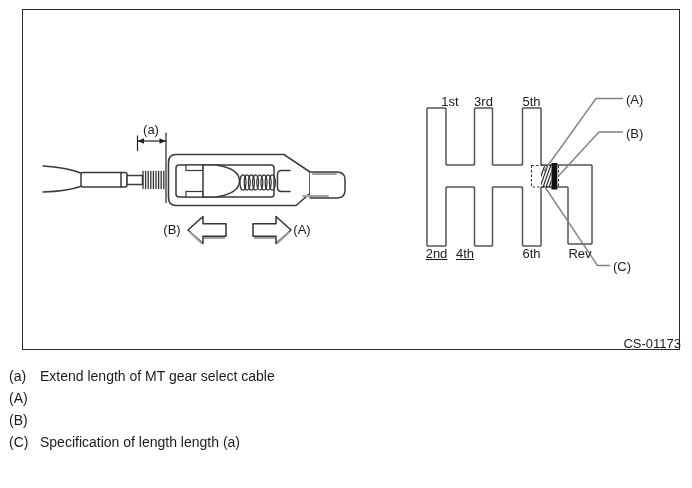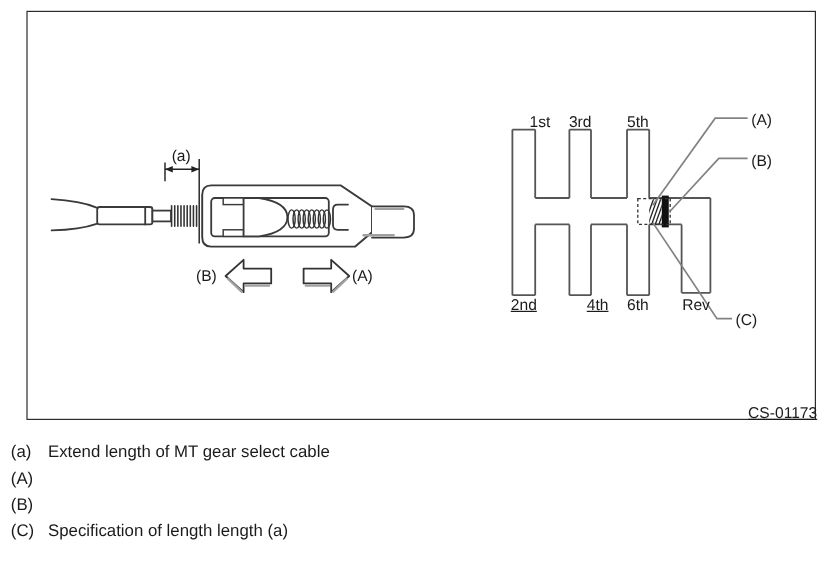--- a/index.html
+++ b/index.html
@@ -10,21 +10,21 @@
   .figure-frame{
     position:absolute;left:22px;top:9px;width:658px;height:341px;
     border:1.6px solid #2b2b2b;background:#ffffff;box-sizing:border-box;
   }
   .drawing-svg{position:absolute;left:0;top:0;width:692px;height:488px;}
   .lbl{
     position:absolute;font-size:13px;line-height:15px;color:#1b1b1b;
     white-space:nowrap;
   }
   .ctr{transform:translateX(-50%);}
-  .code{position:absolute;right:11px;top:336px;font-size:13px;color:#1b1b1b;text-decoration:underline;}
+  .code{position:absolute;right:11px;top:336px;font-size:13px;color:#1b1b1b;}
   .legend{position:absolute;left:9px;top:368px;width:430px;}
   .legend-row{display:flex;margin-bottom:5px;}
   .legend-tag{flex:0 0 31px;font-size:14px;line-height:17px;color:#1b1b1b;}
   .legend-text{max-width:332px;font-size:14px;line-height:17px;color:#1b1b1b;}
 </style>
 </head>
 <body>
 
 <div class="page">
 
@@ -136,21 +136,21 @@
 
   <span class="lbl ctr" style="left:151px;top:122px;">(a)</span>
   <span class="lbl ctr" style="left:172px;top:222px;">(B)</span>
   <span class="lbl ctr" style="left:302px;top:222px;">(A)</span>
 
   <span class="lbl ctr" style="left:450px;top:94px;">1st</span>
   <span class="lbl ctr" style="left:483.5px;top:94px;">3rd</span>
   <span class="lbl ctr" style="left:531.5px;top:94px;">5th</span>
 
   <span class="lbl ctr" style="left:436.5px;top:246px;text-decoration:underline;">2nd</span>
-  <span class="lbl ctr" style="left:498px;top:246px;text-decoration:underline;">4th</span>
+  <span class="lbl ctr" style="left:465px;top:246px;text-decoration:underline;">4th</span>
   <span class="lbl ctr" style="left:531.5px;top:246px;text-align:right;">6th</span>
   <span class="lbl ctr" style="left:580px;top:246px;">Rev</span>
 
   <span class="lbl" style="left:626px;top:92px;">(A)</span>
   <span class="lbl" style="left:626px;top:125.5px;">(B)</span>
   <span class="lbl" style="left:613px;top:259px;">(C)</span>
 
   <span class="code">CS-01173</span>
 
   <div class="legend">

